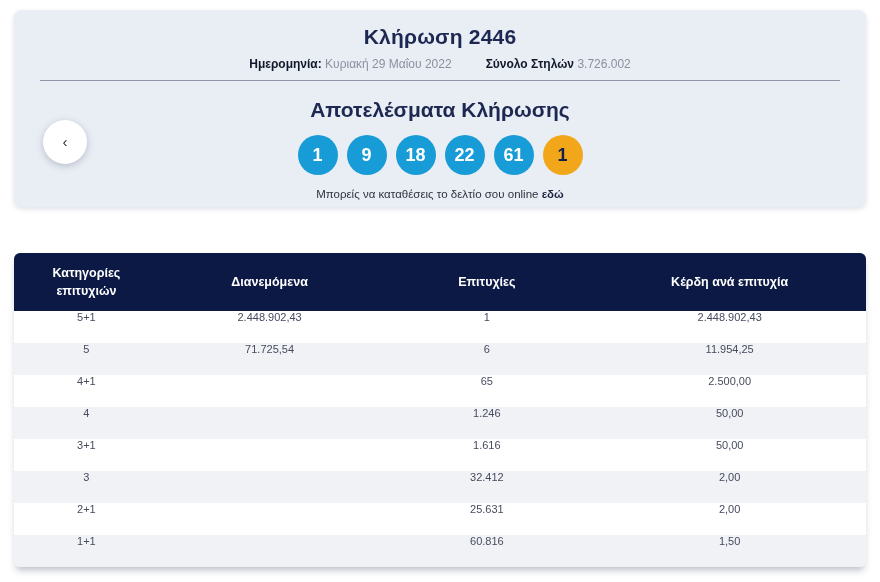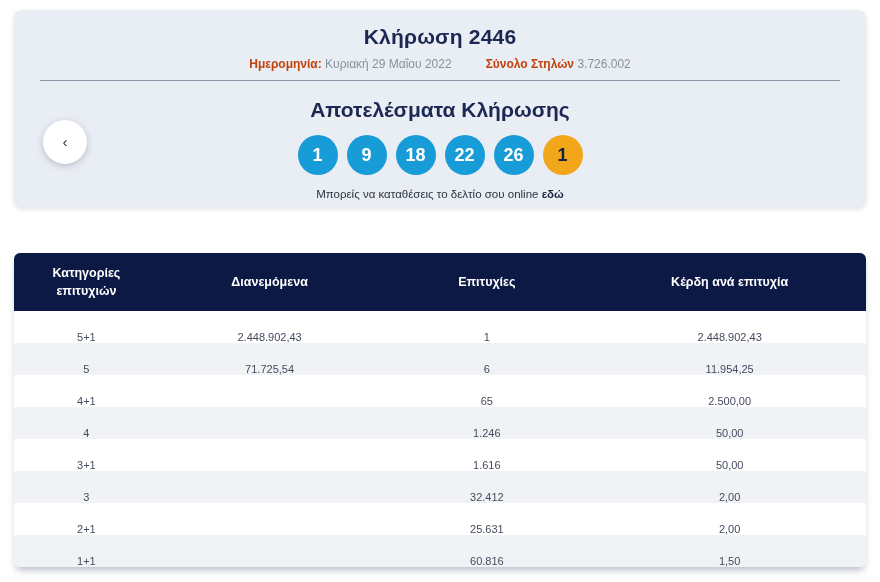--- a/index.html
+++ b/index.html
@@ -24,21 +24,21 @@
     letter-spacing: 0.2px;
   }
   .hero-meta {
     margin-top: 8px;
     display: flex;
     justify-content: center;
     gap: 34px;
     font-size: 12px;
     color: #8b909e;
   }
-  .hero-meta b { color: #c2410c; font-weight: bold; }
+  .hero-meta b { color: #0f172a; font-weight: bold; }
   .hero-divider {
     margin: 9px 26px 0 26px;
     border: none;
     border-top: 1px solid #8d96a8;
     height: 0;
   }
   .results-title {
     margin-top: 17px;
     font-size: 21px;
     font-weight: bold;
@@ -91,21 +91,21 @@
     display: flex;
     align-items: center;
     height: 58px;
     background: #0c1945;
     color: #ffffff;
     font-weight: bold;
     font-size: 12.5px;
   }
   .t-row {
     display: flex;
-    align-items: flex-end;
+    align-items: flex-start;
     height: 32px;
     font-size: 11px;
     color: #454b5e;
     background: #ffffff;
   }
   .t-row.alt { background: #f1f2f6; }
   .cell { text-align: center; }
   .col-cat   { width: 17%; }
   .col-dist  { width: 26%; }
   .col-wins  { width: 25%; }
@@ -135,21 +135,21 @@
 
   <hr class="hero-divider">
 
   <div class="results-title">Αποτελέσματα Κλήρωσης</div>
 
   <div class="balls">
       <div class="ball main">1</div>
       <div class="ball main">9</div>
       <div class="ball main">18</div>
       <div class="ball main">22</div>
-      <div class="ball main">26</div>
+      <div class="ball main">61</div>
       <div class="ball joker">1</div>
     </div>
 
   <div class="online-line">
     <span>Μπορείς να καταθέσεις το δελτίο σου online</span>
     <span class="online-link">εδώ</span>
   </div>
 
   <button class="prev-btn">
     <span>‹</span>

